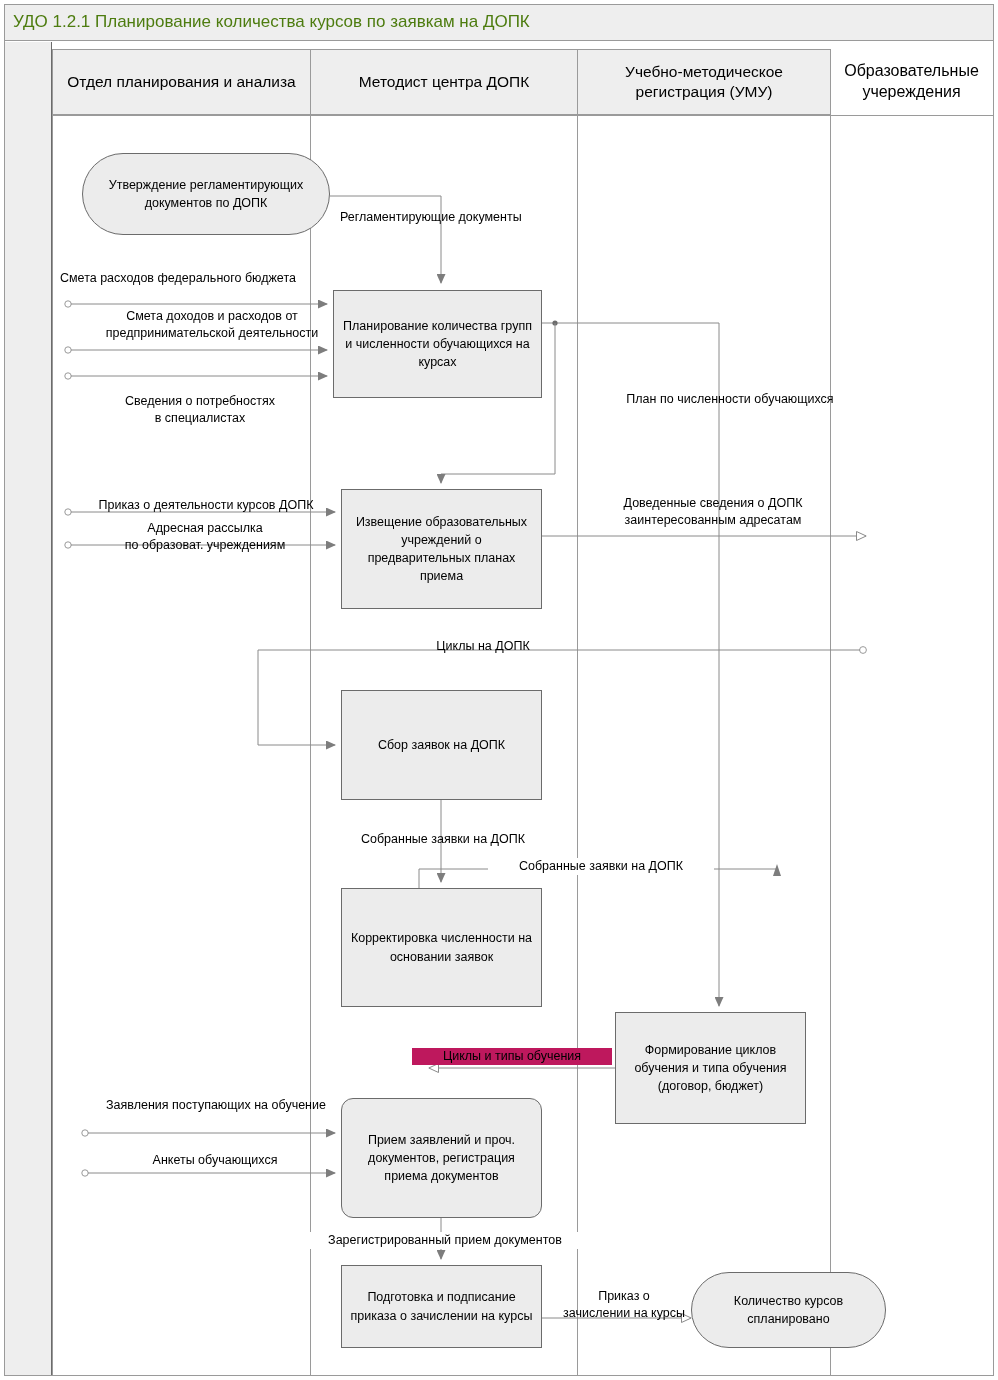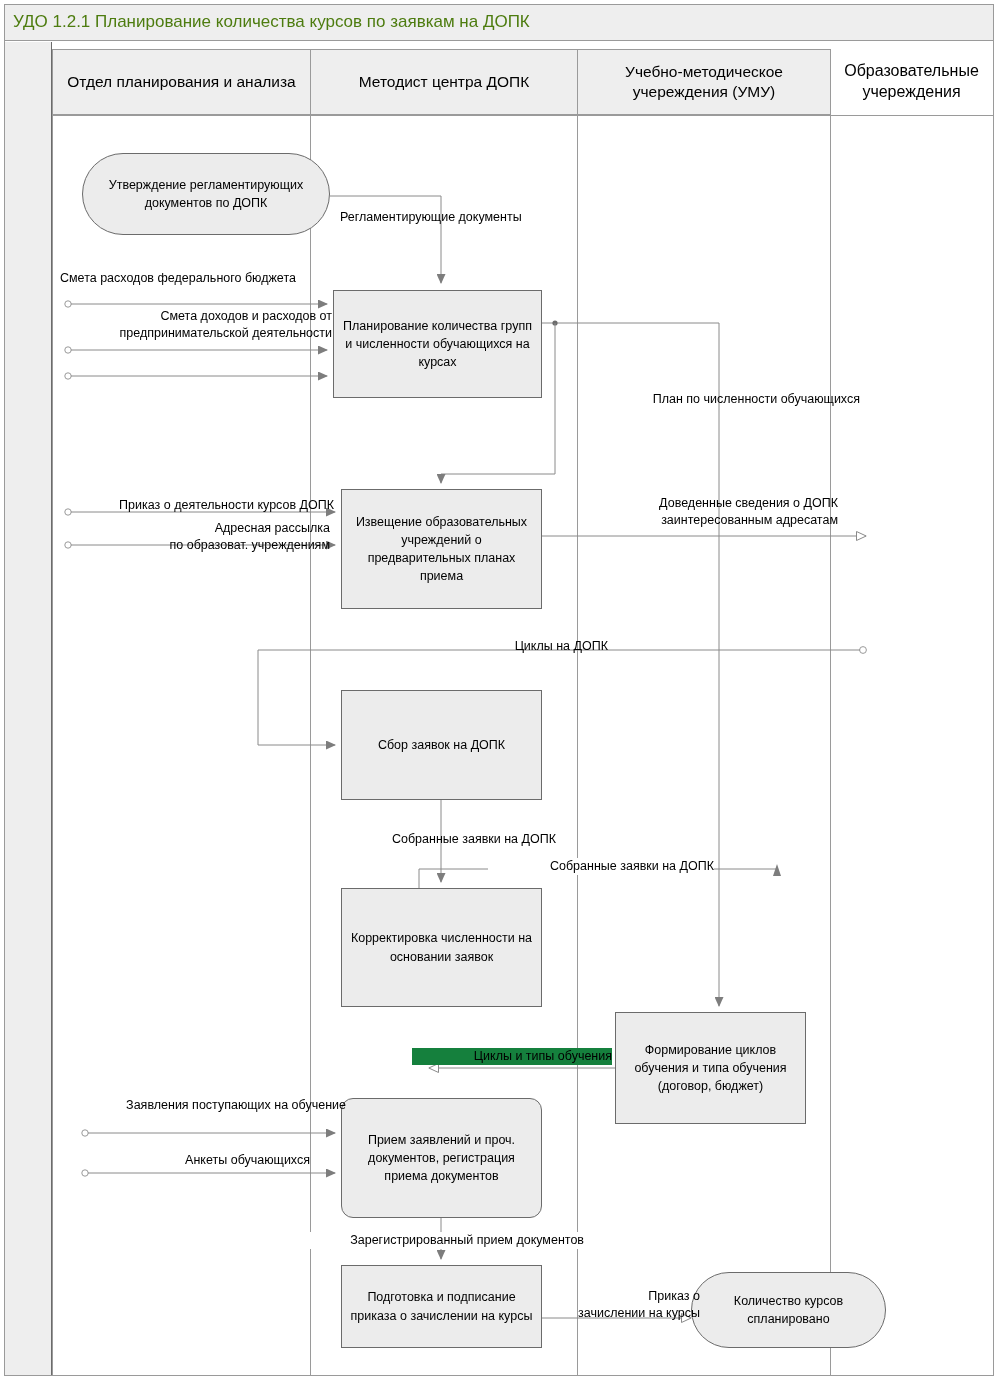--- a/index.html
+++ b/index.html
@@ -104,21 +104,21 @@
     padding: 2px 18px;
   }
 
   
   .flab {
     position: absolute;
     font-size: 12.5px;
     color: #000;
     line-height: 1.35;
     white-space: pre;
-    text-align: right;
+    text-align: center;
   }
   .flab.l { text-align: center; }
 
   
   svg.wires {
     position: absolute;
     left: 0; top: 0;
     width: 998px; height: 1380px;
     pointer-events: none;
   }
@@ -136,21 +136,21 @@
 
   <div class="spine"></div>
 
   <div class="lanehead" style="left:52px; width:259px;">
     <span>Отдел планирования и анализа</span>
   </div>
   <div class="lanehead" style="left:310px; width:268px;">
     <span>Методист центра ДОПК</span>
   </div>
   <div class="lanehead" style="left:577px; width:254px;">
-    <span>Учебно-методическое учереждения (УМУ)</span>
+    <span>Учебно-методическое регистрация (УМУ)</span>
   </div>
   <div class="lanehead edu" style="left:830px; width:163px; top:43px; height:78px;">
     <span>Образовательные учереждения</span>
   </div>
 
   <div class="vdiv" style="left:310px; top:115px; height:1260px;"></div>
   <div class="vdiv" style="left:577px; top:115px; height:1260px;"></div>
   <div class="vdiv" style="left:830px; top:115px; height:1260px;"></div>
   <div class="vdiv" style="left:52px; top:115px; height:1260px; background:#9a9a9a;"></div>
   <div class="vdiv" style="left:52px; top:115px; width:941px; height:1px; background:#9a9a9a;"></div>
@@ -249,38 +249,40 @@
     <span>Количество курсов спланировано</span>
   </div>
 
   <div class="flab l" style="left:340px; top:209px;">Регламентирующие документы</div>
 
   <div class="flab l" style="left:60px; top:270px;">Смета расходов федерального бюджета</div>
 
   <div class="flab" style="left:92px; top:308px; width:240px;">Смета доходов и расходов от
 предпринимательской деятельности</div>
 
+  <div class="flab" style="left:100px; top:393px; width:200px;">Сведения о потребностях
+в специалистах</div>
 
   <div class="flab" style="left:600px; top:391px; width:260px;">План по численности обучающихся</div>
 
   <div class="flab" style="left:78px; top:497px; width:256px;">Приказ о деятельности курсов ДОПК</div>
 
   <div class="flab" style="left:80px; top:520px; width:250px;">Адресная рассылка
 по образоват. учреждениям</div>
 
   <div class="flab" style="left:588px; top:495px; width:250px;">Доведенные сведения о ДОПК
 заинтересованным адресатам</div>
 
   <div class="flab" style="left:358px; top:638px; width:250px;">Циклы на ДОПК</div>
 
   <div class="flab" style="left:330px; top:831px; width:226px;">Собранные заявки на ДОПК</div>
 
   <div class="flab" style="left:488px; top:858px; width:226px; background:#ffffff;">Собранные заявки на ДОПК</div>
 
-  <div class="flab" style="left:412px; top:1048px; width:200px; background:#15803d;">Циклы и типы обучения</div>
+  <div class="flab" style="left:412px; top:1048px; width:200px; background:#be185d;">Циклы и типы обучения</div>
 
   <div class="flab" style="left:86px; top:1097px; width:260px;">Заявления поступающих на обучение</div>
 
   <div class="flab" style="left:120px; top:1152px; width:190px;">Анкеты обучающихся</div>
 
   <div class="flab" style="left:306px; top:1232px; width:278px; background:#ffffff;">Зарегистрированный прием документов</div>
 
   <div class="flab" style="left:548px; top:1288px; width:152px;">Приказ о
 зачислении на курсы</div>
 

